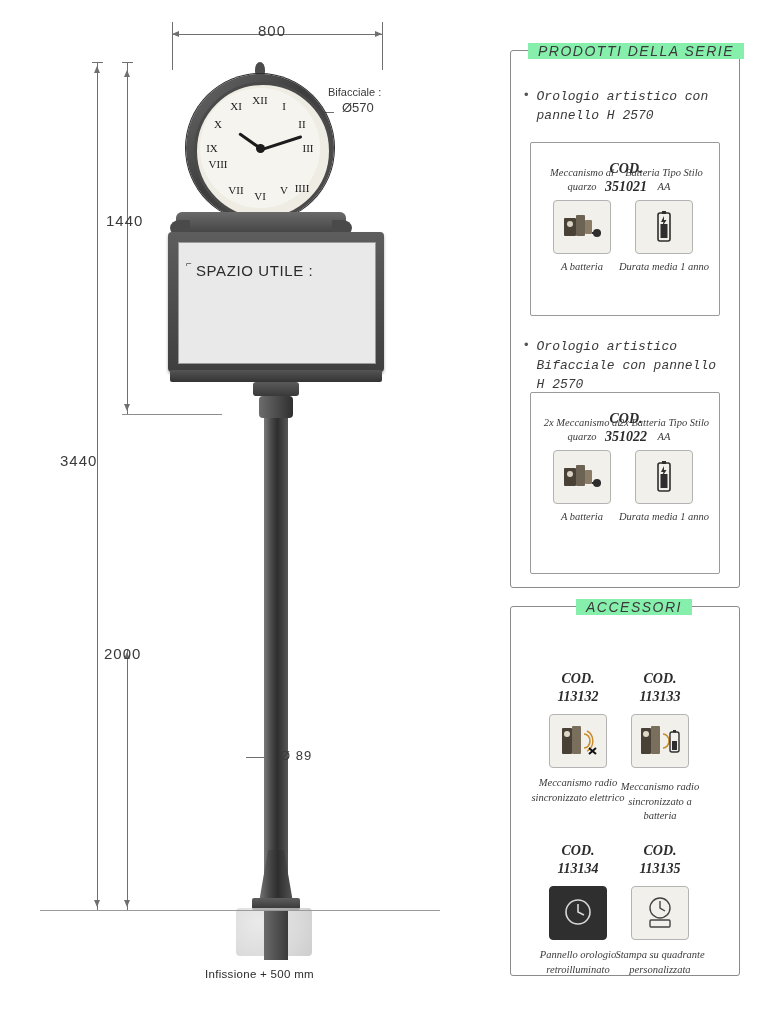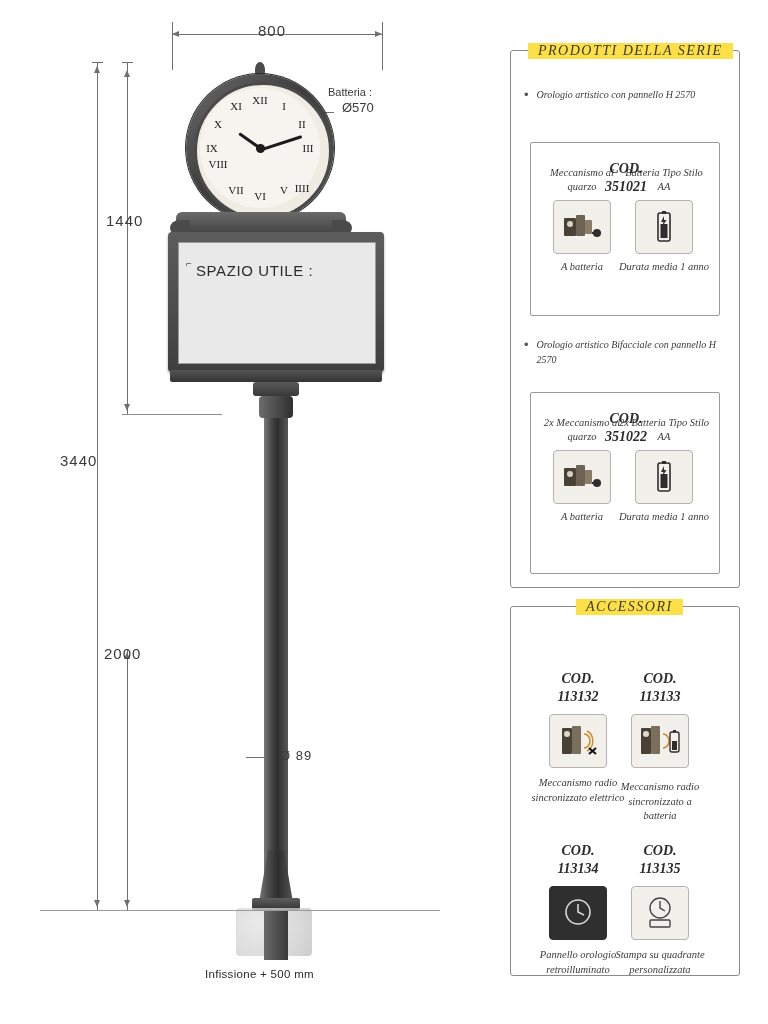--- a/index.html
+++ b/index.html
@@ -85,27 +85,27 @@
   .pole-foot{position:absolute;left:252px;top:898px;width:48px;height:12px;background:linear-gradient(180deg,#5e5e5e,#343434);border-radius:2px;}
   .ground{position:absolute;left:40px;top:910px;width:400px;height:1px;background:#9a9a9a;}
   .buried{position:absolute;left:264px;top:910px;width:24px;height:50px;background:linear-gradient(90deg,#6a6a6a,#3a3a3a);}
   .concrete{position:absolute;left:236px;top:908px;width:76px;height:48px;
     background:radial-gradient(circle at 30% 30%, #e3e3e3, #cfcfcf 60%, #bdbdbd 100%);
     opacity:.75;border-radius:4px;}
 
   
   .rpanel{position:absolute;border:1px solid #8a8a8a;border-radius:3px;background:#fff;}
   .rtitle{
-    position:absolute;background:#fde047;padding:0 10px;
-    font-family:Liberation Serif, serif;font-style:italic;font-size:14px;
+    position:absolute;background:#86efac;padding:0 10px;
+    font-family:Liberation Sans, sans-serif;font-style:italic;font-size:14px;
     letter-spacing:1.5px;color:#3a3a3a;white-space:nowrap;
   }
   .bullet-row{position:absolute;display:flex;gap:8px;}
   .bullet{font-size:13px;color:#555;line-height:1.1;}
-  .bullet-txt{font-family:Liberation Serif, serif;font-style:italic;font-size:10px;color:#3a3a3a;line-height:1.45;}
+  .bullet-txt{font-family:Liberation Mono, monospace;font-style:italic;font-size:13px;color:#3a3a3a;line-height:1.45;}
   .cod{position:absolute;text-align:center;font-family:"Liberation Serif", serif;font-style:italic;font-weight:bold;font-size:14px;color:#2b2b2b;line-height:1.3;margin-top:30px;}
   .subbox{position:absolute;border:1px solid #9a9a9a;border-radius:2px;}
   .cellcap{font-family:"Liberation Serif", serif;font-style:italic;font-size:10.5px;color:#3a3a3a;text-align:center;line-height:1.35;}
   .icon-box{
     width:56px;height:52px;border:1px solid #b3b3b3;border-radius:4px;background:#f2f0ea;
     display:flex;align-items:center;justify-content:center;margin:0 auto;
   }
   .icon-box.dark{background:#2f2f2f;border-color:#2f2f2f;}
   .cell{position:absolute;width:92px;text-align:center;}
   .cell .cap-top{margin-bottom:6px;}
@@ -144,21 +144,21 @@
     <div class="arrowU" style="left:124px;top:70px;"></div>
     <div class="arrowU" style="left:124px;top:652px;"></div>
     <div class="arrowD" style="left:124px;top:900px;"></div>
     <div class="arrowU" style="left:94px;top:66px;"></div>
     <div class="arrowD" style="left:94px;top:900px;"></div>
 
     <div class="dimtext" style="left:106px;top:212px;">1440</div>
     <div class="dimtext" style="left:60px;top:452px;">3440</div>
     <div class="dimtext" style="left:104px;top:645px;">2000</div>
 
-    <div class="small-note" style="left:328px;top:86px;font-size:11px;">Batteria :</div>
+    <div class="small-note" style="left:328px;top:86px;font-size:11px;">Bifacciale :</div>
     <div class="small-note" style="left:342px;top:100px;font-size:13px;">Ø570</div>
     <div class="dimline" style="left:300px;top:112px;width:34px;"></div>
 
     <div class="clock-wrap">
       <div class="finial"></div>
       <div class="finial-base"></div>
       <div class="clock-outer"></div>
       <div class="clock-ring"></div>
       <div class="clock-face">
         <div class="numeral" style="left:60px;top:12px;">XII</div>

